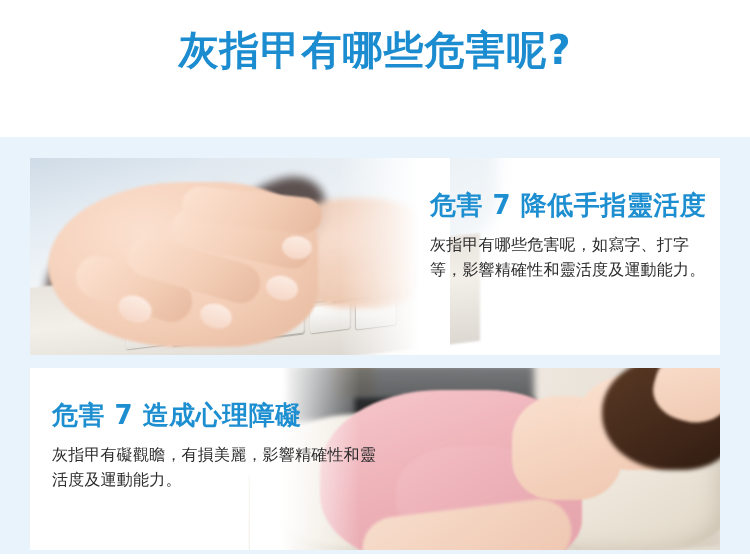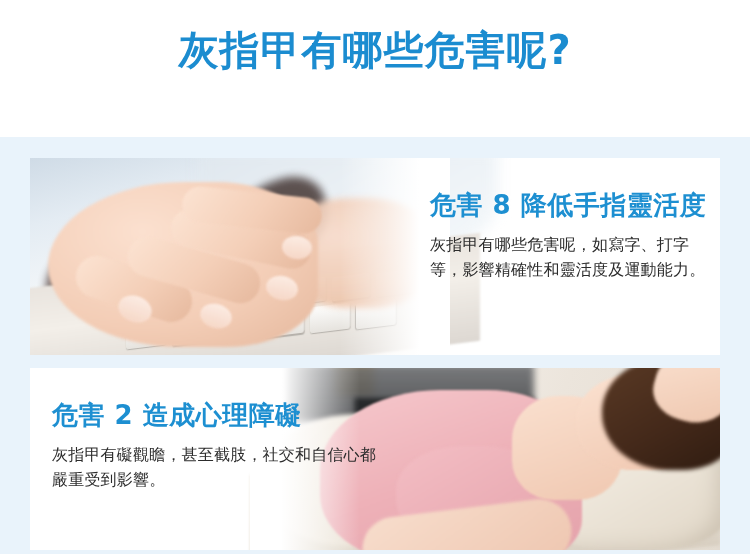--- a/index.html
+++ b/index.html
@@ -382,21 +382,21 @@
 
       <div class="nail" style="left:88px;  top:138px; width:34px; height:26px; transform:rotate(20deg);"></div>
       <div class="nail" style="left:170px; top:146px; width:32px; height:24px; transform:rotate(16deg);"></div>
       <div class="nail" style="left:236px; top:118px; width:32px; height:24px; transform:rotate(12deg);"></div>
       <div class="nail" style="left:252px; top:78px;  width:30px; height:23px; transform:rotate(6deg);"></div>
 
       <div class="photo-fade fade-right"></div>
     </div>
 
     <div class="card-text text-1">
-      <div class="card-heading">危害 8 降低手指靈活度</div>
+      <div class="card-heading">危害 7 降低手指靈活度</div>
       <div class="card-body">灰指甲有哪些危害呢，如寫字、打字等，影響精確性和靈活度及運動能力。</div>
     </div>
   </div>
 
   <div class="card card-2">
 
     <div class="photo photo-2">
       <div class="rw-bg"></div>
       <div class="rw-lamp"></div>
       <div class="rw-shelf"></div>
@@ -409,18 +409,18 @@
       <div class="rw-arm"></div>
       <div class="rw-neck"></div>
       <div class="rw-head"></div>
       <div class="rw-hair"></div>
       <div class="rw-hand"></div>
 
       <div class="photo-fade fade-left"></div>
     </div>
 
     <div class="card-text text-2">
-      <div class="card-heading">危害 2 造成心理障礙</div>
-      <div class="card-body">灰指甲有礙觀瞻，甚至截肢，社交和自信心都嚴重受到影響。</div>
+      <div class="card-heading">危害 7 造成心理障礙</div>
+      <div class="card-body">灰指甲有礙觀瞻，有損美麗，影響精確性和靈活度及運動能力。</div>
     </div>
   </div>
 
 </div>
 
 </body></html>

